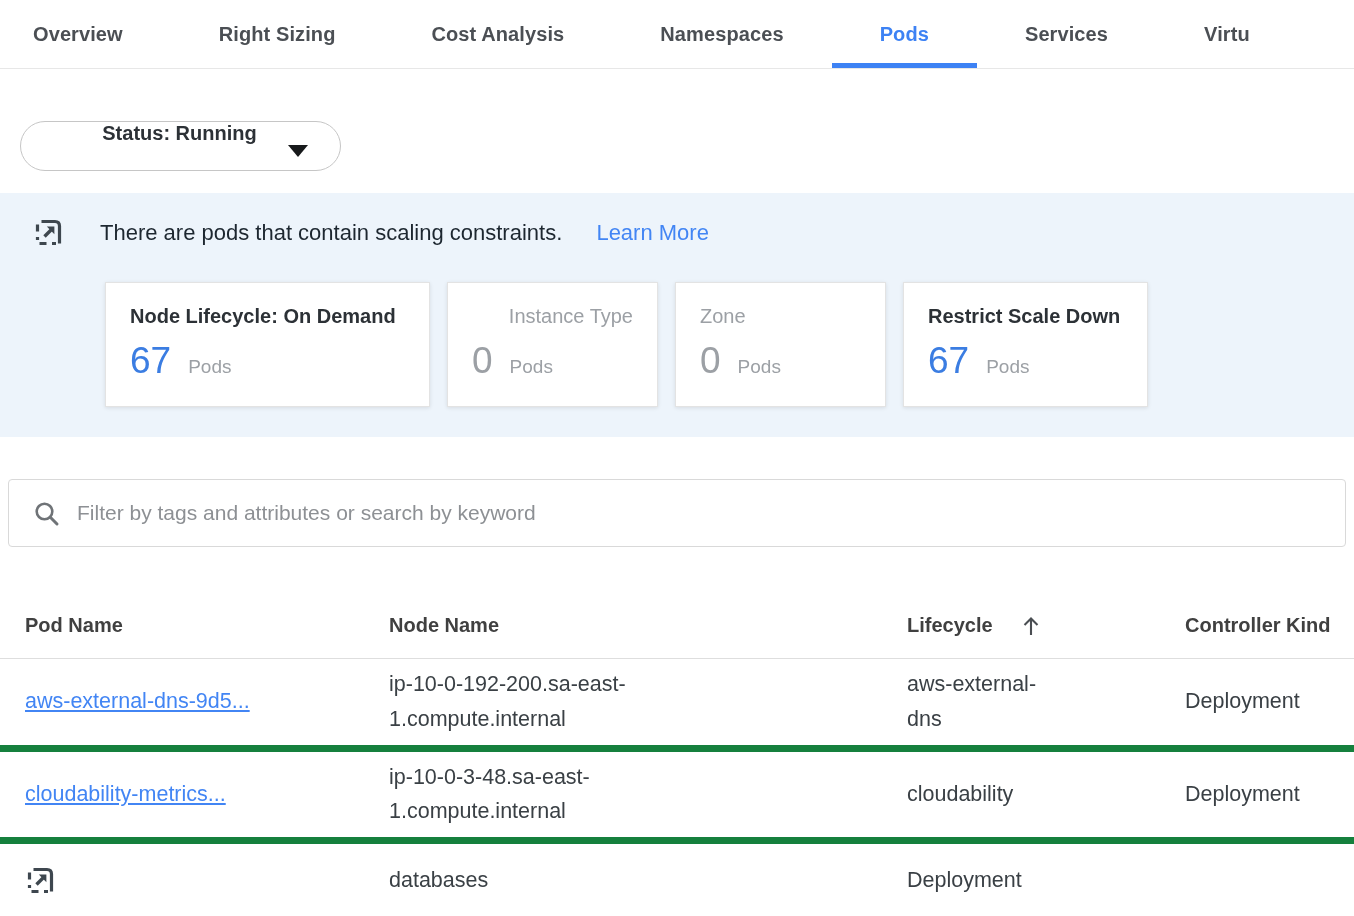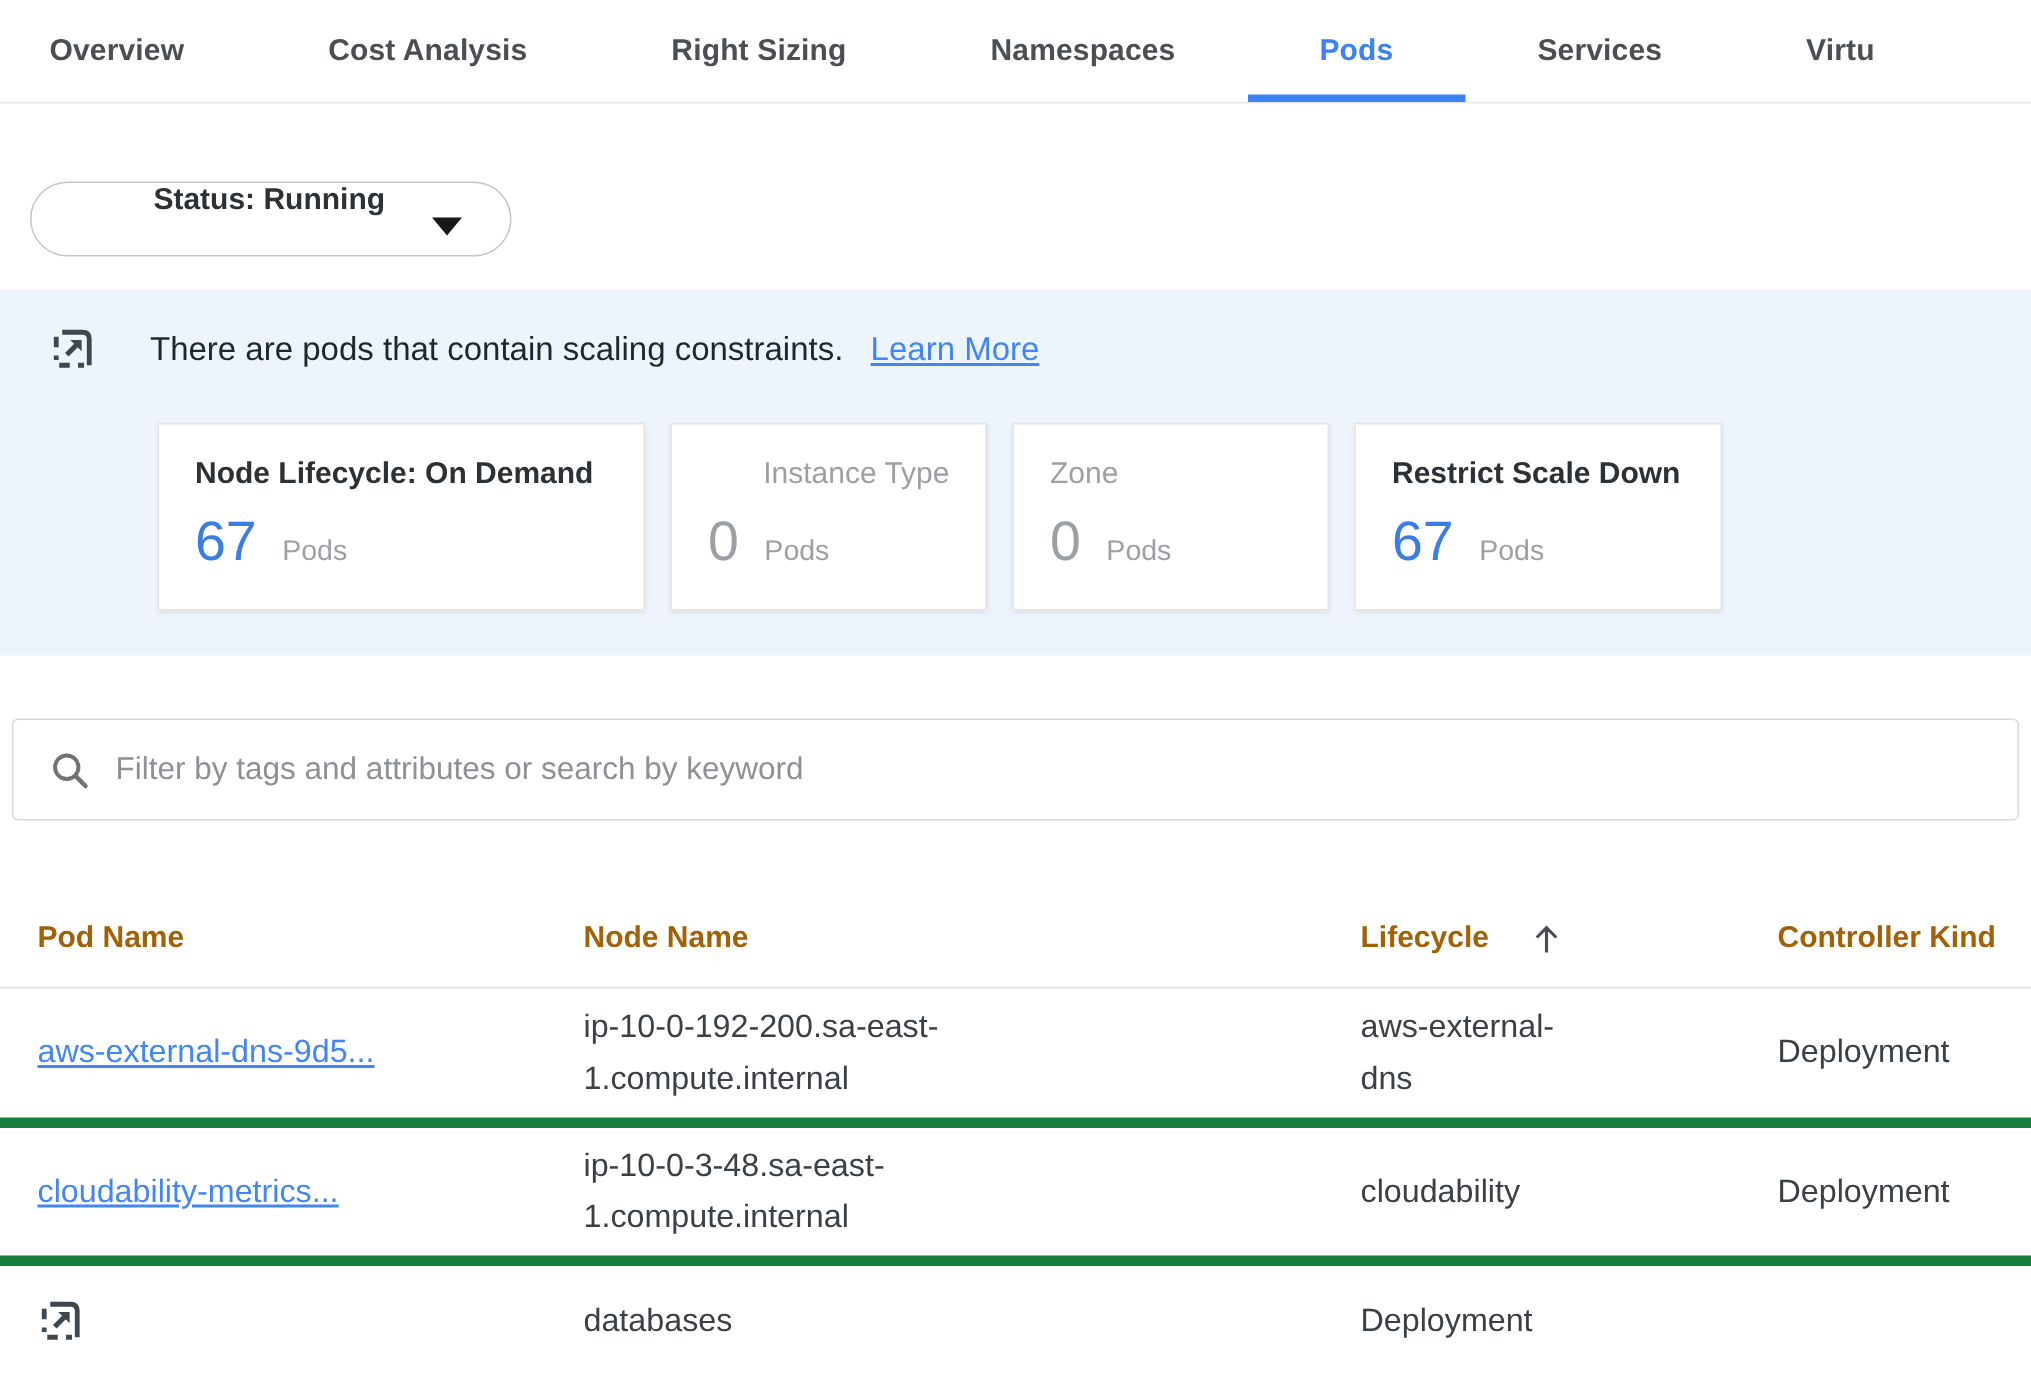--- a/index.html
+++ b/index.html
@@ -40,21 +40,21 @@
     margin-left: auto; width: 0; height: 0;
     border-left: 10px solid transparent; border-right: 10px solid transparent;
     border-top: 12px solid #17191b;
   }
 
   
   .banner { margin-top: 22px; background: #edf4fb; padding: 24px 0 30px 33px; }
   .banner-head { display: flex; align-items: center; gap: 36px; }
   .scale-icon { width: 31px; height: 31px; flex: 0 0 auto; }
   .banner-msg { font-size: 22px; color: #1d2730; }
-  .banner-link { color: #4285f4; text-decoration: underline; cursor: pointer; margin-left: 12px; }
+  .banner-link { color: #4285f4; cursor: pointer; margin-left: 28px; }
   .cards { display: flex; gap: 17px; margin-top: 34px; margin-left: 72px; }
   .card {
     background: #fff; border: 1px solid #e3e3e3; height: 125px;
     box-shadow: 0 1px 4px rgba(0,0,0,.10);
     padding: 22px 24px; cursor: pointer;
   }
   .card-title { font-size: 20px; font-weight: 700; color: #2c3136; }
   .card.inactive .card-title { color: #9ca0a5; font-weight: 400; }
   .card-valrow { margin-top: 12px; display: flex; align-items: baseline; gap: 17px; }
   .card-value { font-size: 37px; color: #3b7de2; }
@@ -78,21 +78,21 @@
   .searchbar input::placeholder { color: #8d9094; opacity: 1; }
 
   
   .table { margin-top: 46px; }
   .thead, .trow {
     display: grid; grid-template-columns: 364px 518px 278px 1fr;
     padding-left: 25px; align-items: center;
   }
   .thead {
     min-height: 66px; border-bottom: 1px solid #dedede;
-    font-size: 20px; font-weight: 700; color: #a16207;
+    font-size: 20px; font-weight: 700; color: #404040;
   }
   .th { display: flex; align-items: center; gap: 26px; cursor: pointer; padding-right: 16px; }
   .sort-arrow { width: 24px; height: 24px; }
   .trow {
     min-height: 80px; border-bottom: 7px solid #15803d;
     font-size: 21.5px; color: #3a4045; padding-top: 8px; padding-bottom: 8px;
   }
   .cell { padding-right: 16px; }
   .pod-cell { display: flex; align-items: center; gap: 52px; }
   .pod-link { color: #4285f4; text-decoration: underline; cursor: pointer; font-size: 21.5px; }
@@ -101,22 +101,22 @@
   .row-scale-icon { width: 31px; height: 31px; flex: 0 0 auto; }
 </style>
 </head>
 <body>
 
 
 
 
 <nav class="tabbar">
   <div class="tab">Overview</div>
+  <div class="tab">Right Sizing</div>
   <div class="tab">Cost Analysis</div>
-  <div class="tab">Right Sizing</div>
   <div class="tab">Namespaces</div>
   <div class="tab active">Pods</div>
   <div class="tab">Services</div>
   <div class="tab">Virtu</div>
 </nav>
 
 
 <div class="status-pill">
   <span>Status: Running</span>
   <span class="caret-down"></span>

